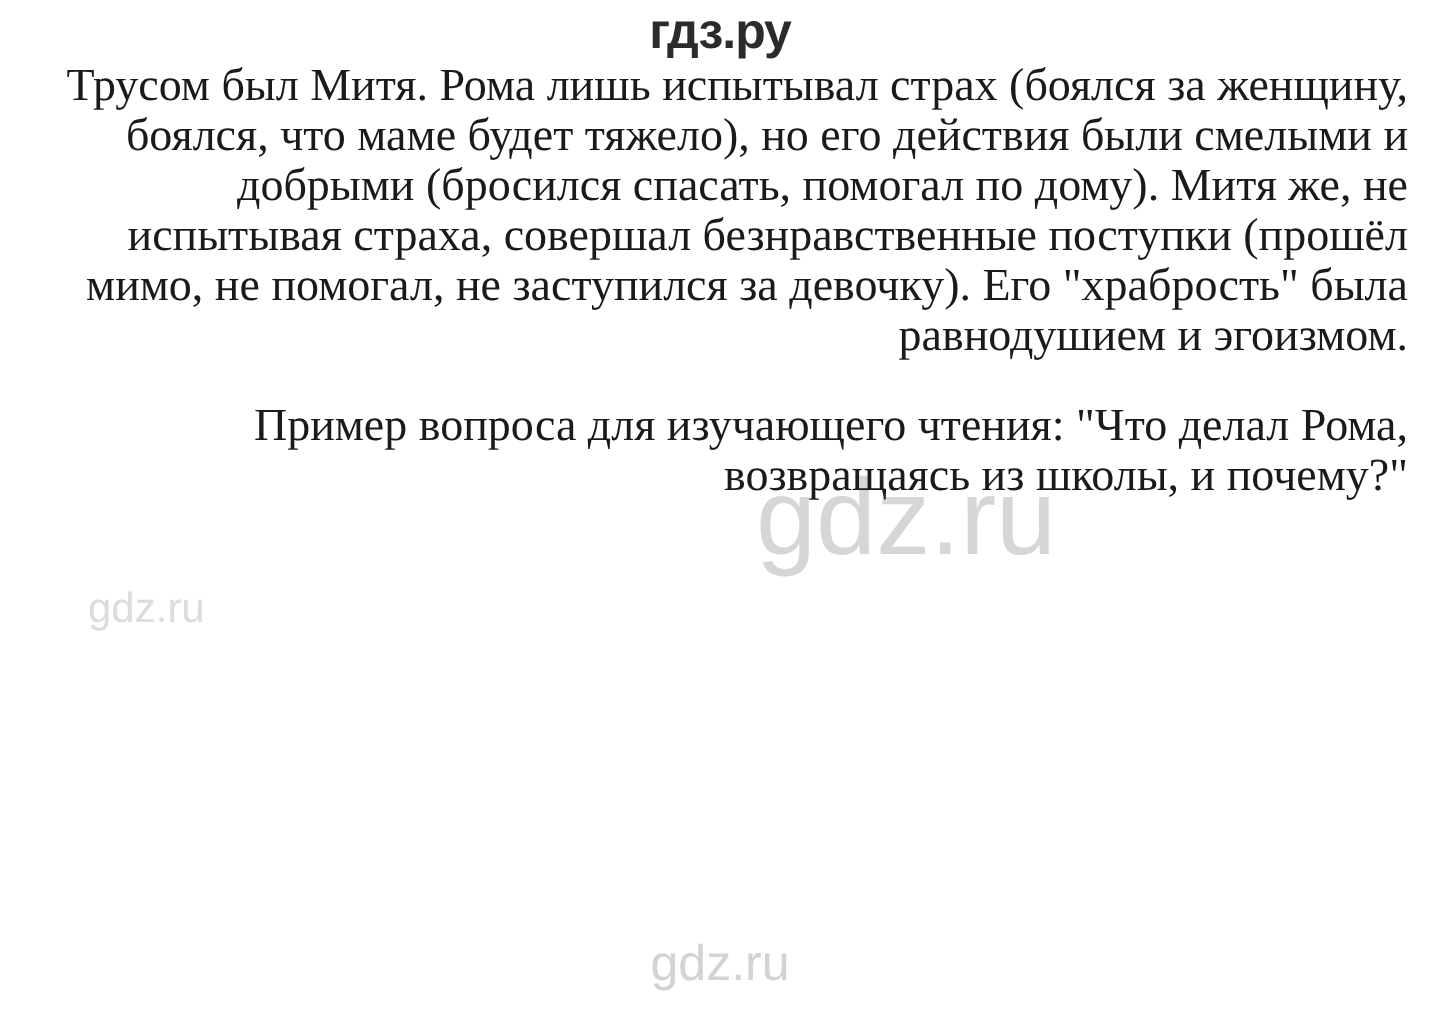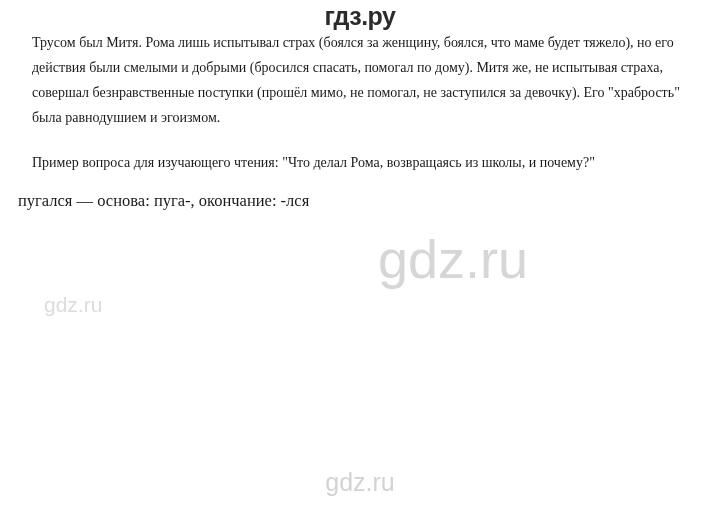--- a/index.html
+++ b/index.html
@@ -70,24 +70,24 @@
     padding: 30px 16px 0 16px;
   }
   .exercise-title {
     font-family: "Liberation Sans", sans-serif;
     font-size: 19px;
     font-weight: normal;
     color: #1a1a1a;
     margin: 0 0 22px 2px;
   }
   p.para {
-    font-size: 14px;
+    font-size: 23px;
     line-height: 25px;
-    margin: 0 0 20px 16px;
-    text-align: left;
+    margin: 0 0 20px 2px;
+    text-align: right;
     color: #1a1a1a;
   }
   p.para.tight {
     margin-bottom: 14px;
   }
   p.morph {
     font-size: 16.5px;
     line-height: 24px;
     margin: 0 0 8px 2px;
     color: #1a1a1a;
@@ -110,17 +110,16 @@
   <div class="watermark wm-small-1">gdz.ru</div>
   <div class="watermark wm-bottom">gdz.ru</div>
 
   <div class="content">
 
 
     <p class="para para-wide">Трусом был Митя. Рома лишь испытывал страх (боялся за женщину, боялся, что маме будет тяжело), но его действия были смелыми и добрыми (бросился спасать, помогал по дому). Митя же, не испытывая страха, совершал безнравственные поступки (прошёл мимо, не помогал, не заступился за девочку). Его "храбрость" была равнодушием и эгоизмом.</p>
 
     <p class="para para-wide tight">Пример вопроса для изучающего чтения: "Что делал Рома, возвращаясь из школы, и почему?"</p>
 
-    <p class="morph">пугался — основа: пуга-, окончание: -лся</p>
 
 
   </div>
 </div>
 
 </body></html>

